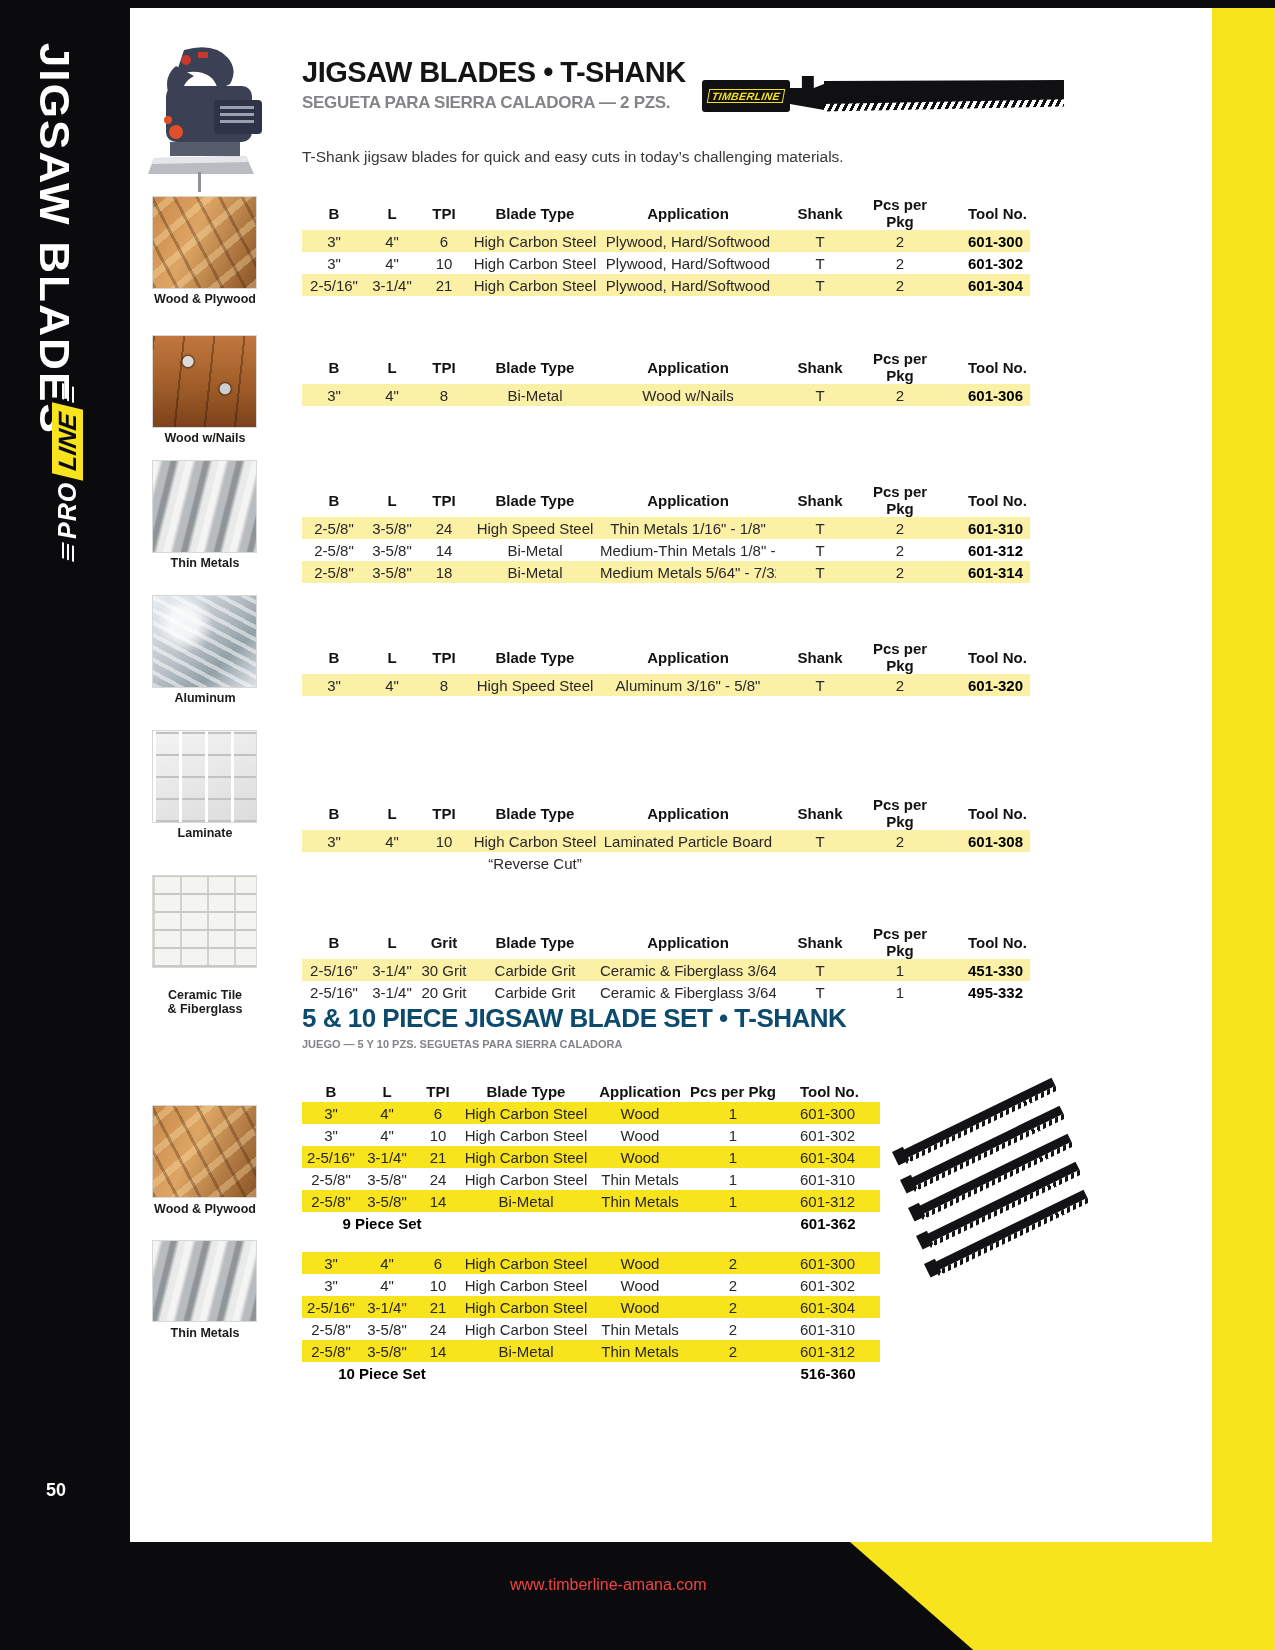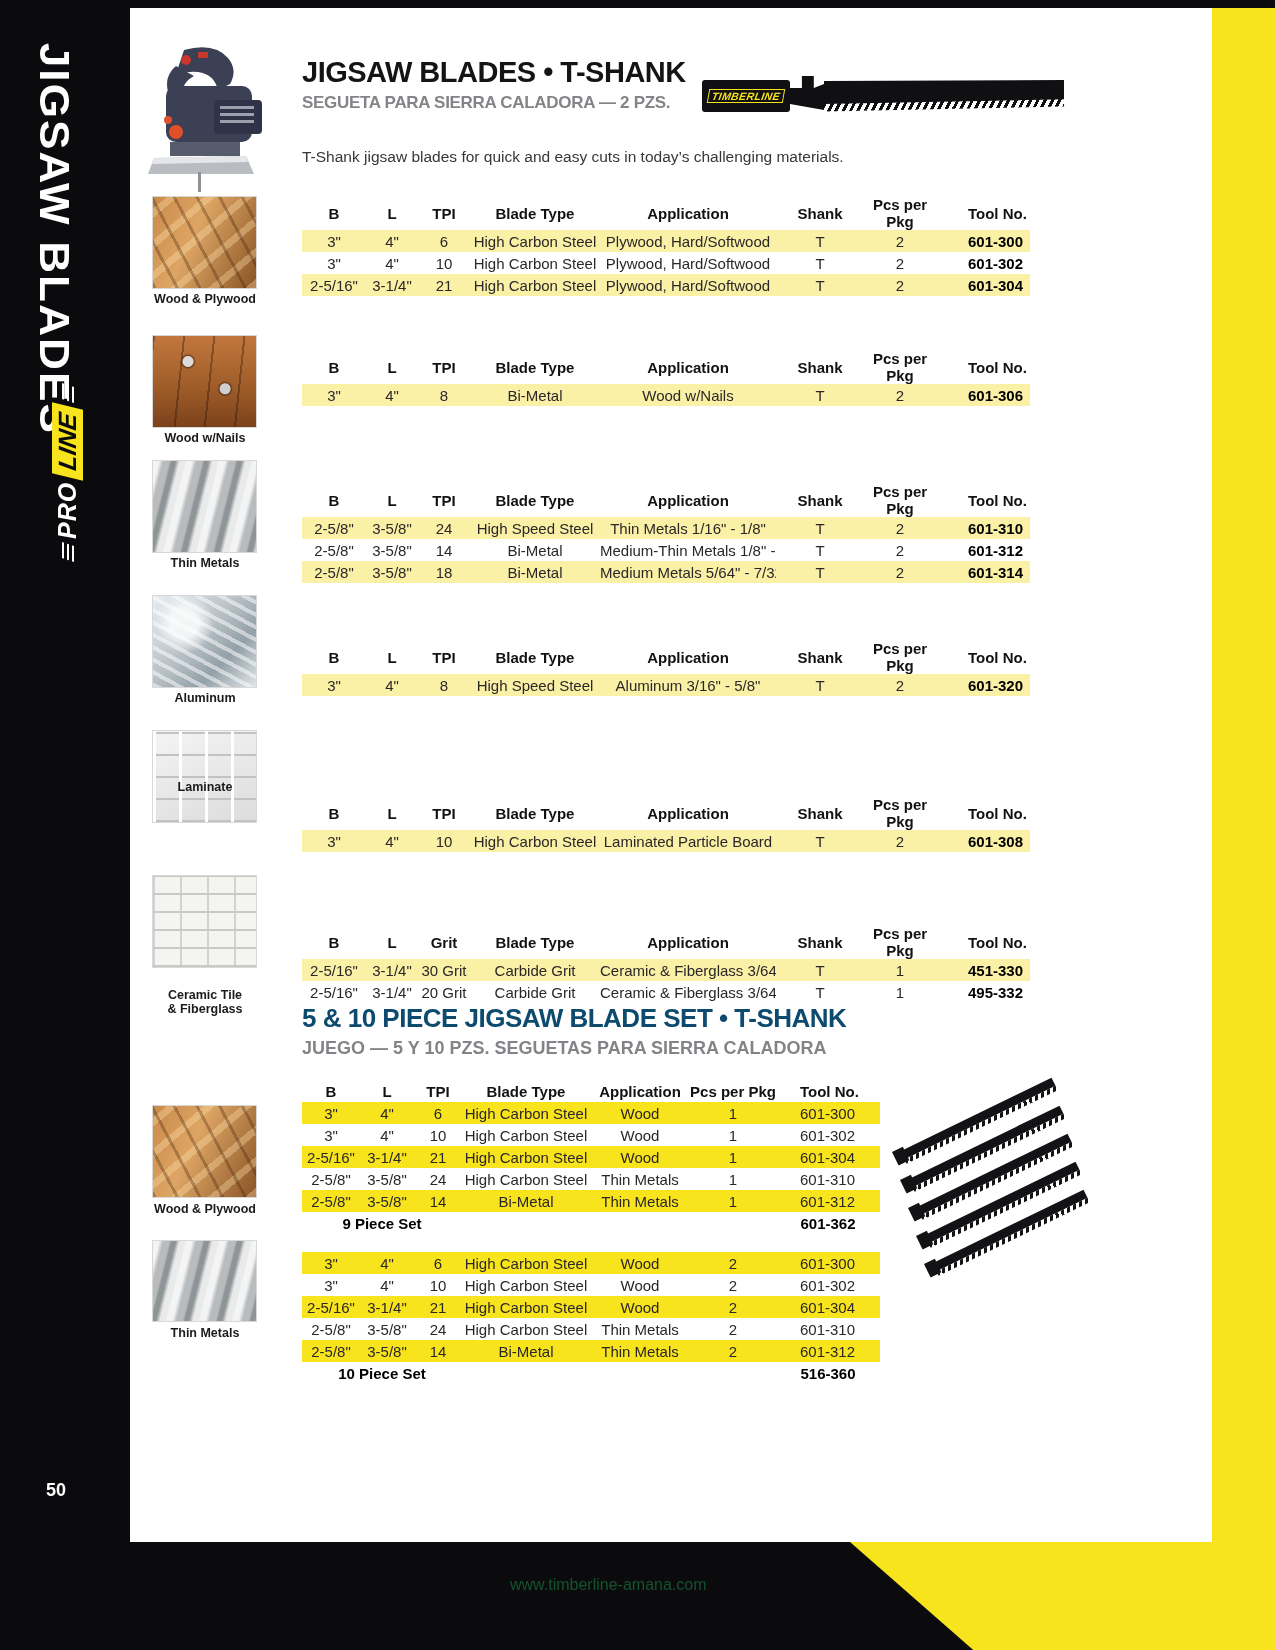--- a/index.html
+++ b/index.html
@@ -20,21 +20,21 @@
   .sidebar-title { left:30px; top:52px; writing-mode:vertical-rl; color:#fff;
                    font-size:42px; font-weight:800; letter-spacing:2px; transform:scale(1,1.05); }
   .proline { left:52px; top:560px; transform:rotate(-90deg); transform-origin:left top;
              display:flex; align-items:center; gap:5px; white-space:nowrap; }
   .speed-lines { width:16px; height:12px;
      background:repeating-linear-gradient(180deg,#fff 0 2px,transparent 2px 5px); transform:skewX(-18deg); }
   .proline .pro  { color:#fff; font-size:25px; font-weight:800; font-style:italic; letter-spacing:1px; }
   .proline .line-box { background:#f8e41c; transform:skewX(-14deg); padding:1px 7px; }
   .proline .line { color:#0b0b0d; font-size:25px; font-weight:800; font-style:italic; display:block; transform:skewX(4deg); }
   .page-num { left:46px; top:1480px; color:#fff; font-size:18px; font-weight:700; }
-  .website  { left:510px; top:1576px; color:#14532d; font-size:16px; }
+  .website  { left:510px; top:1576px; color:#ef4444; font-size:16px; }
 
   
   .main-title { left:302px; top:56px; font-size:29px; font-weight:800; letter-spacing:-0.5px; color:#161314; }
   .main-sub   { left:302px; top:93px; font-size:17px; font-weight:700; color:#828487; letter-spacing:-0.3px; }
   .main-desc  { left:302px; top:148px; font-size:15.5px; color:#3a3637; }
 
   
   .jigsaw { left:146px; top:40px; width:140px; height:158px; }
 
   
@@ -110,21 +110,21 @@
   .set-footer .set-label { text-align:center; }
 
   .tbl-s1 { left:302px; top:196px; }
   .tbl-s2 { left:302px; top:350px; }
   .tbl-s3 { left:302px; top:483px; }
   .tbl-s4 { left:302px; top:640px; }
   .tbl-s5 { left:302px; top:796px; }
   .tbl-s6 { left:302px; top:925px; }
 
   .set-title { left:302px; top:1003px; font-size:26px; font-weight:800; letter-spacing:-0.5px; color:#0c4a6e; }
-  .set-sub   { left:302px; top:1038px; font-size:18px; font-weight:700; color:#828487; }
+  .set-sub   { left:302px; top:1038px; font-size:11px; font-weight:700; color:#828487; }
   .tbl-set5  { left:302px; top:1080px; }
   .tbl-set10 { left:302px; top:1252px; }
 
   
   .fan { left:882px; top:1092px; width:200px; height:160px; }
   .fan-blade { position:absolute; width:168px; height:9px; background:#131315; transform:rotate(-26deg); }
   .fan-blade::before { content:""; position:absolute; left:-8px; top:-3px; width:12px; height:15px; background:#131315; }
   .fan-blade::after  { content:""; position:absolute; left:0; bottom:-5px; width:100%; height:5px;
       background:repeating-linear-gradient(115deg,#131315 0 3px,transparent 3px 6px); }
 </style>
@@ -183,21 +183,21 @@
 
 <div class="abs thumb t-wood" style="top:196px"></div>
 <div class="abs caption" style="top:292px">Wood &amp; Plywood</div>
 <div class="abs thumb t-nails" style="top:335px"></div>
 <div class="abs caption" style="top:431px">Wood w/Nails</div>
 <div class="abs thumb t-metal" style="top:460px"></div>
 <div class="abs caption" style="top:556px">Thin Metals</div>
 <div class="abs thumb t-alum" style="top:595px"></div>
 <div class="abs caption" style="top:691px">Aluminum</div>
 <div class="abs thumb t-laminate" style="top:730px"></div>
-<div class="abs caption" style="top:780px">Laminate</div>
+<div class="abs caption" style="top:826px">Laminate</div>
 <div class="abs thumb t-tile" style="top:875px"></div>
 <div class="abs caption" style="top:988px">Ceramic Tile
 &amp; Fiberglass</div>
 
 <table class="abs std pale tbl-s1">
   <thead>
       <tr>
         <th>B</th>
         <th>L</th>
         <th>TPI</th>
@@ -355,20 +355,30 @@
   <tbody>
       <tr class="hl">
         <td>3"</td>
         <td>4"</td>
         <td>10</td>
         <td>High Carbon Steel</td>
         <td>Laminated Particle Board</td>
         <td>T</td>
         <td>2</td>
         <td>601-308</td>
+      </tr>
+      <tr>
+        <td></td>
+        <td></td>
+        <td></td>
+        <td>“Reverse Cut”</td>
+        <td></td>
+        <td></td>
+        <td></td>
+        <td></td>
       </tr>
     </tbody>
 </table>
 <table class="abs std pale tbl-s6">
   <thead>
       <tr>
         <th>B</th>
         <th>L</th>
         <th>Grit</th>
         <th>Blade Type</th>

